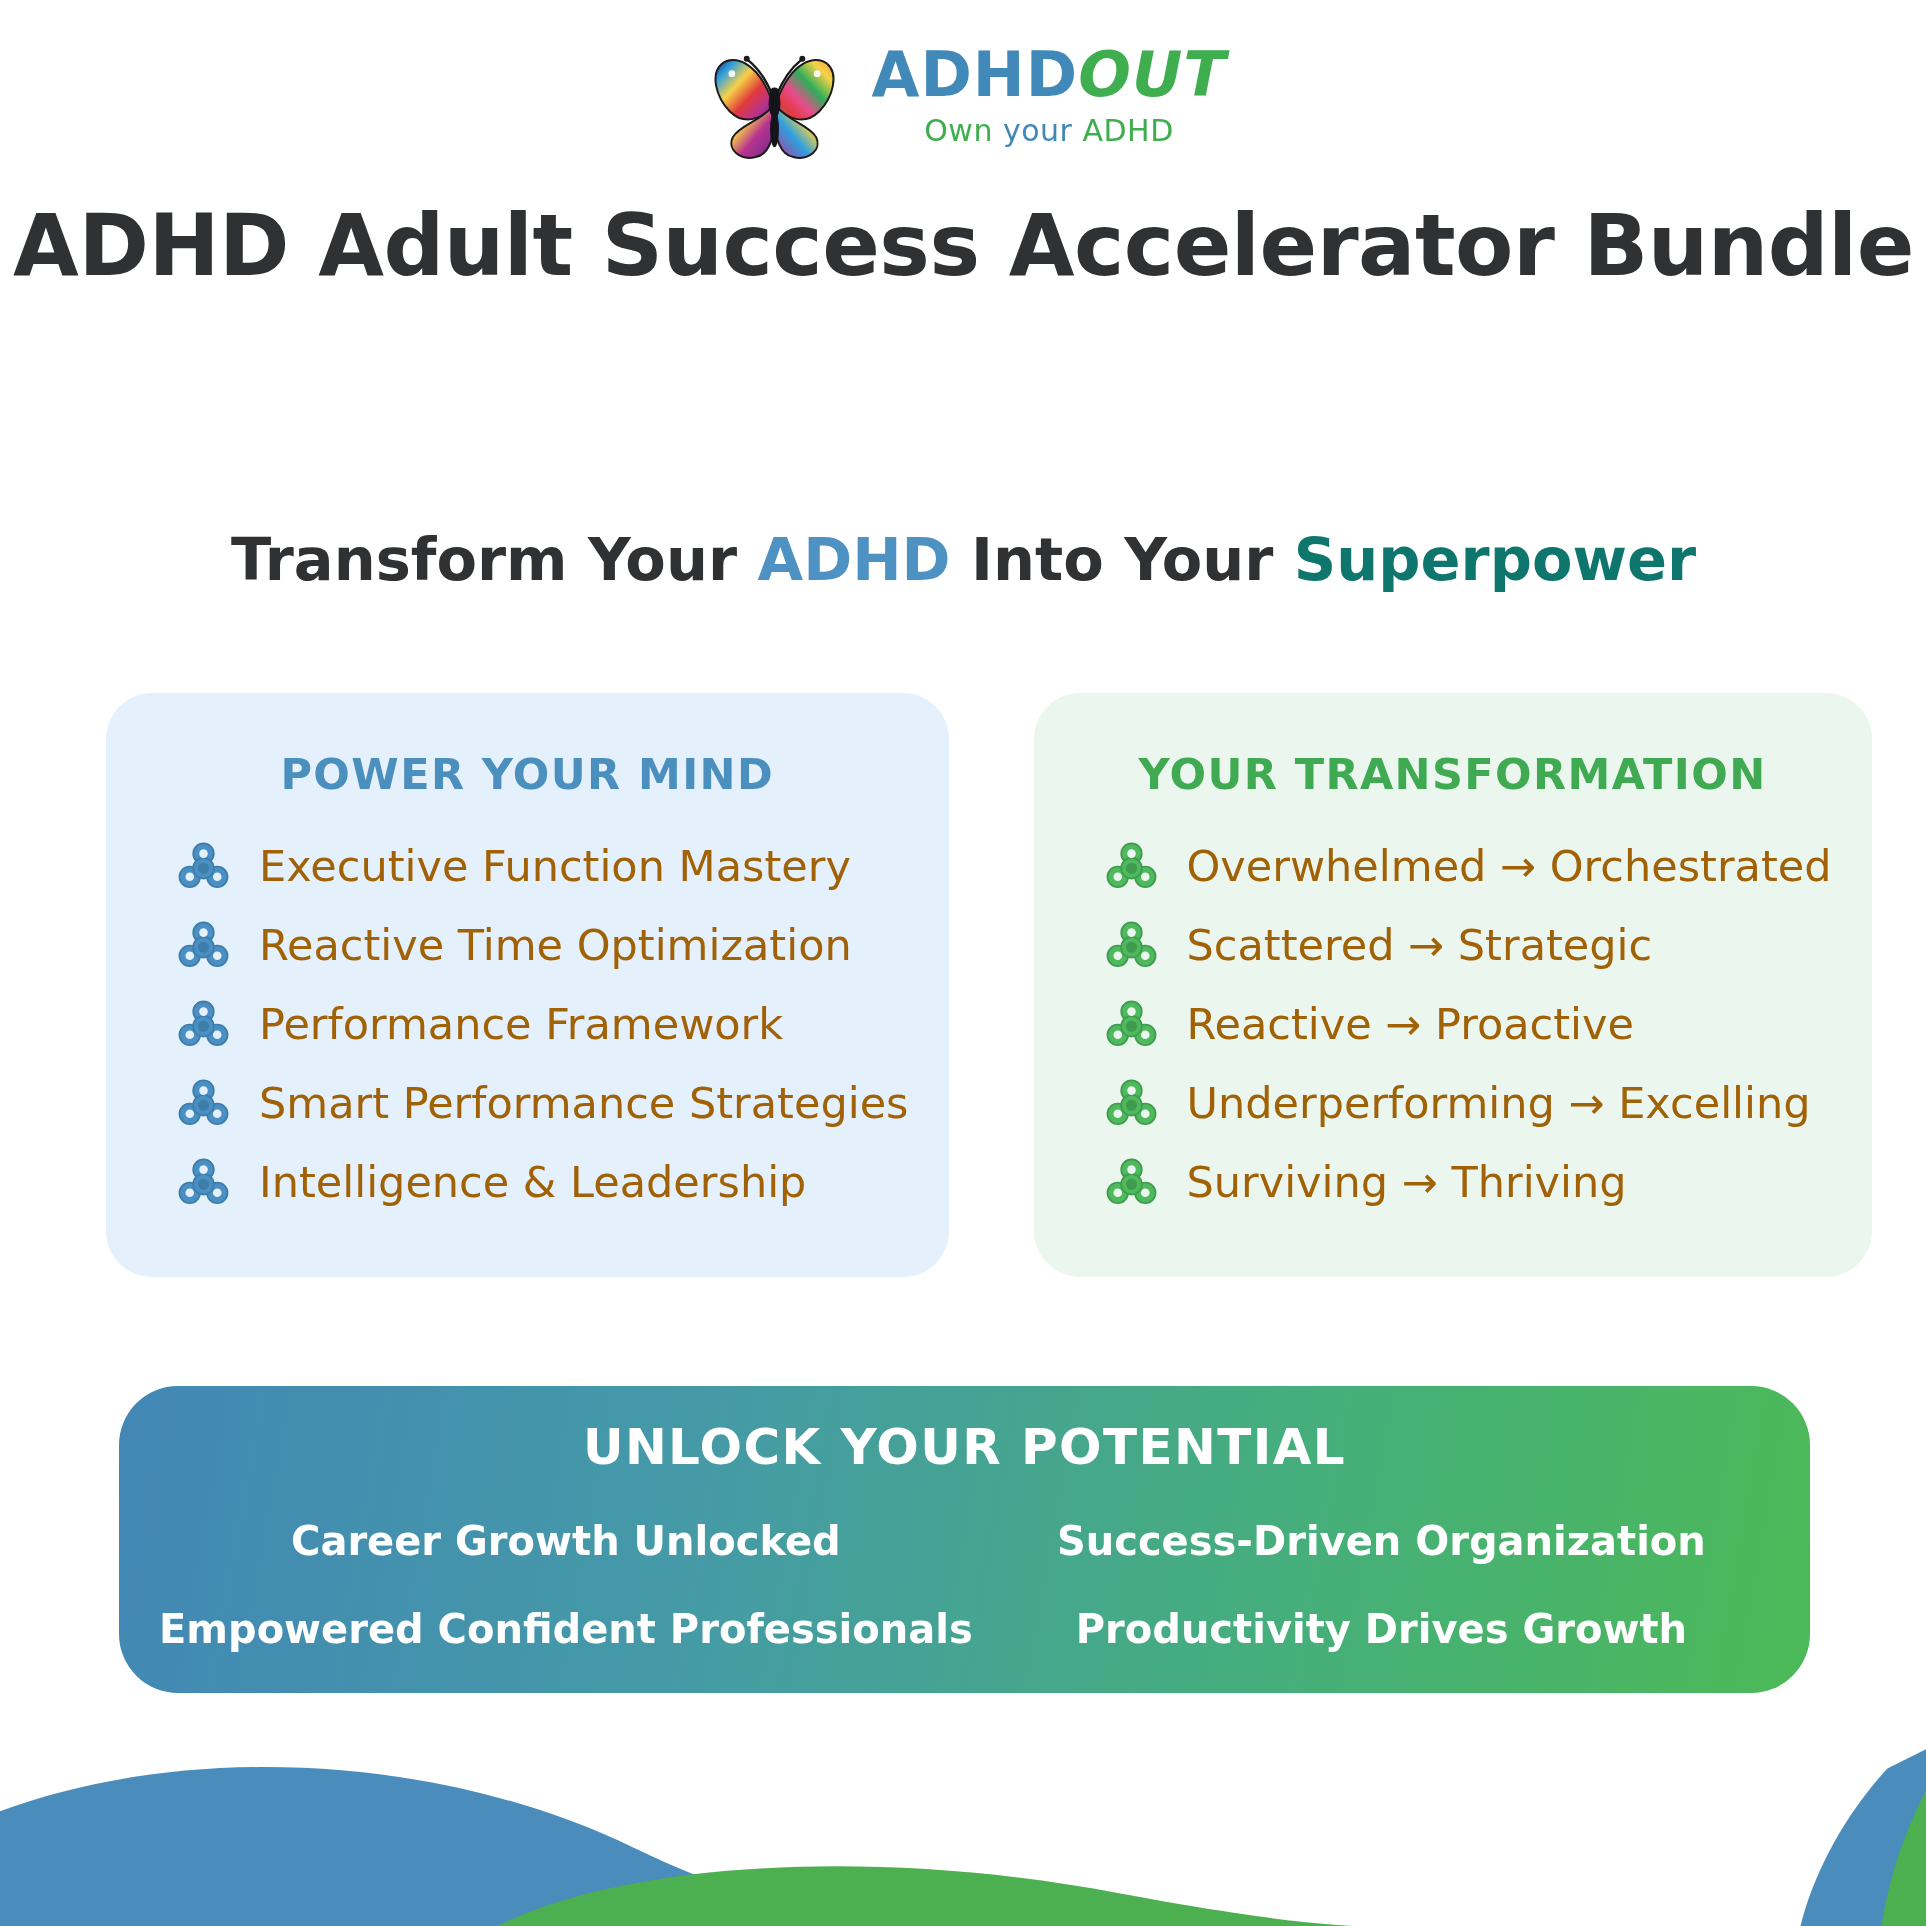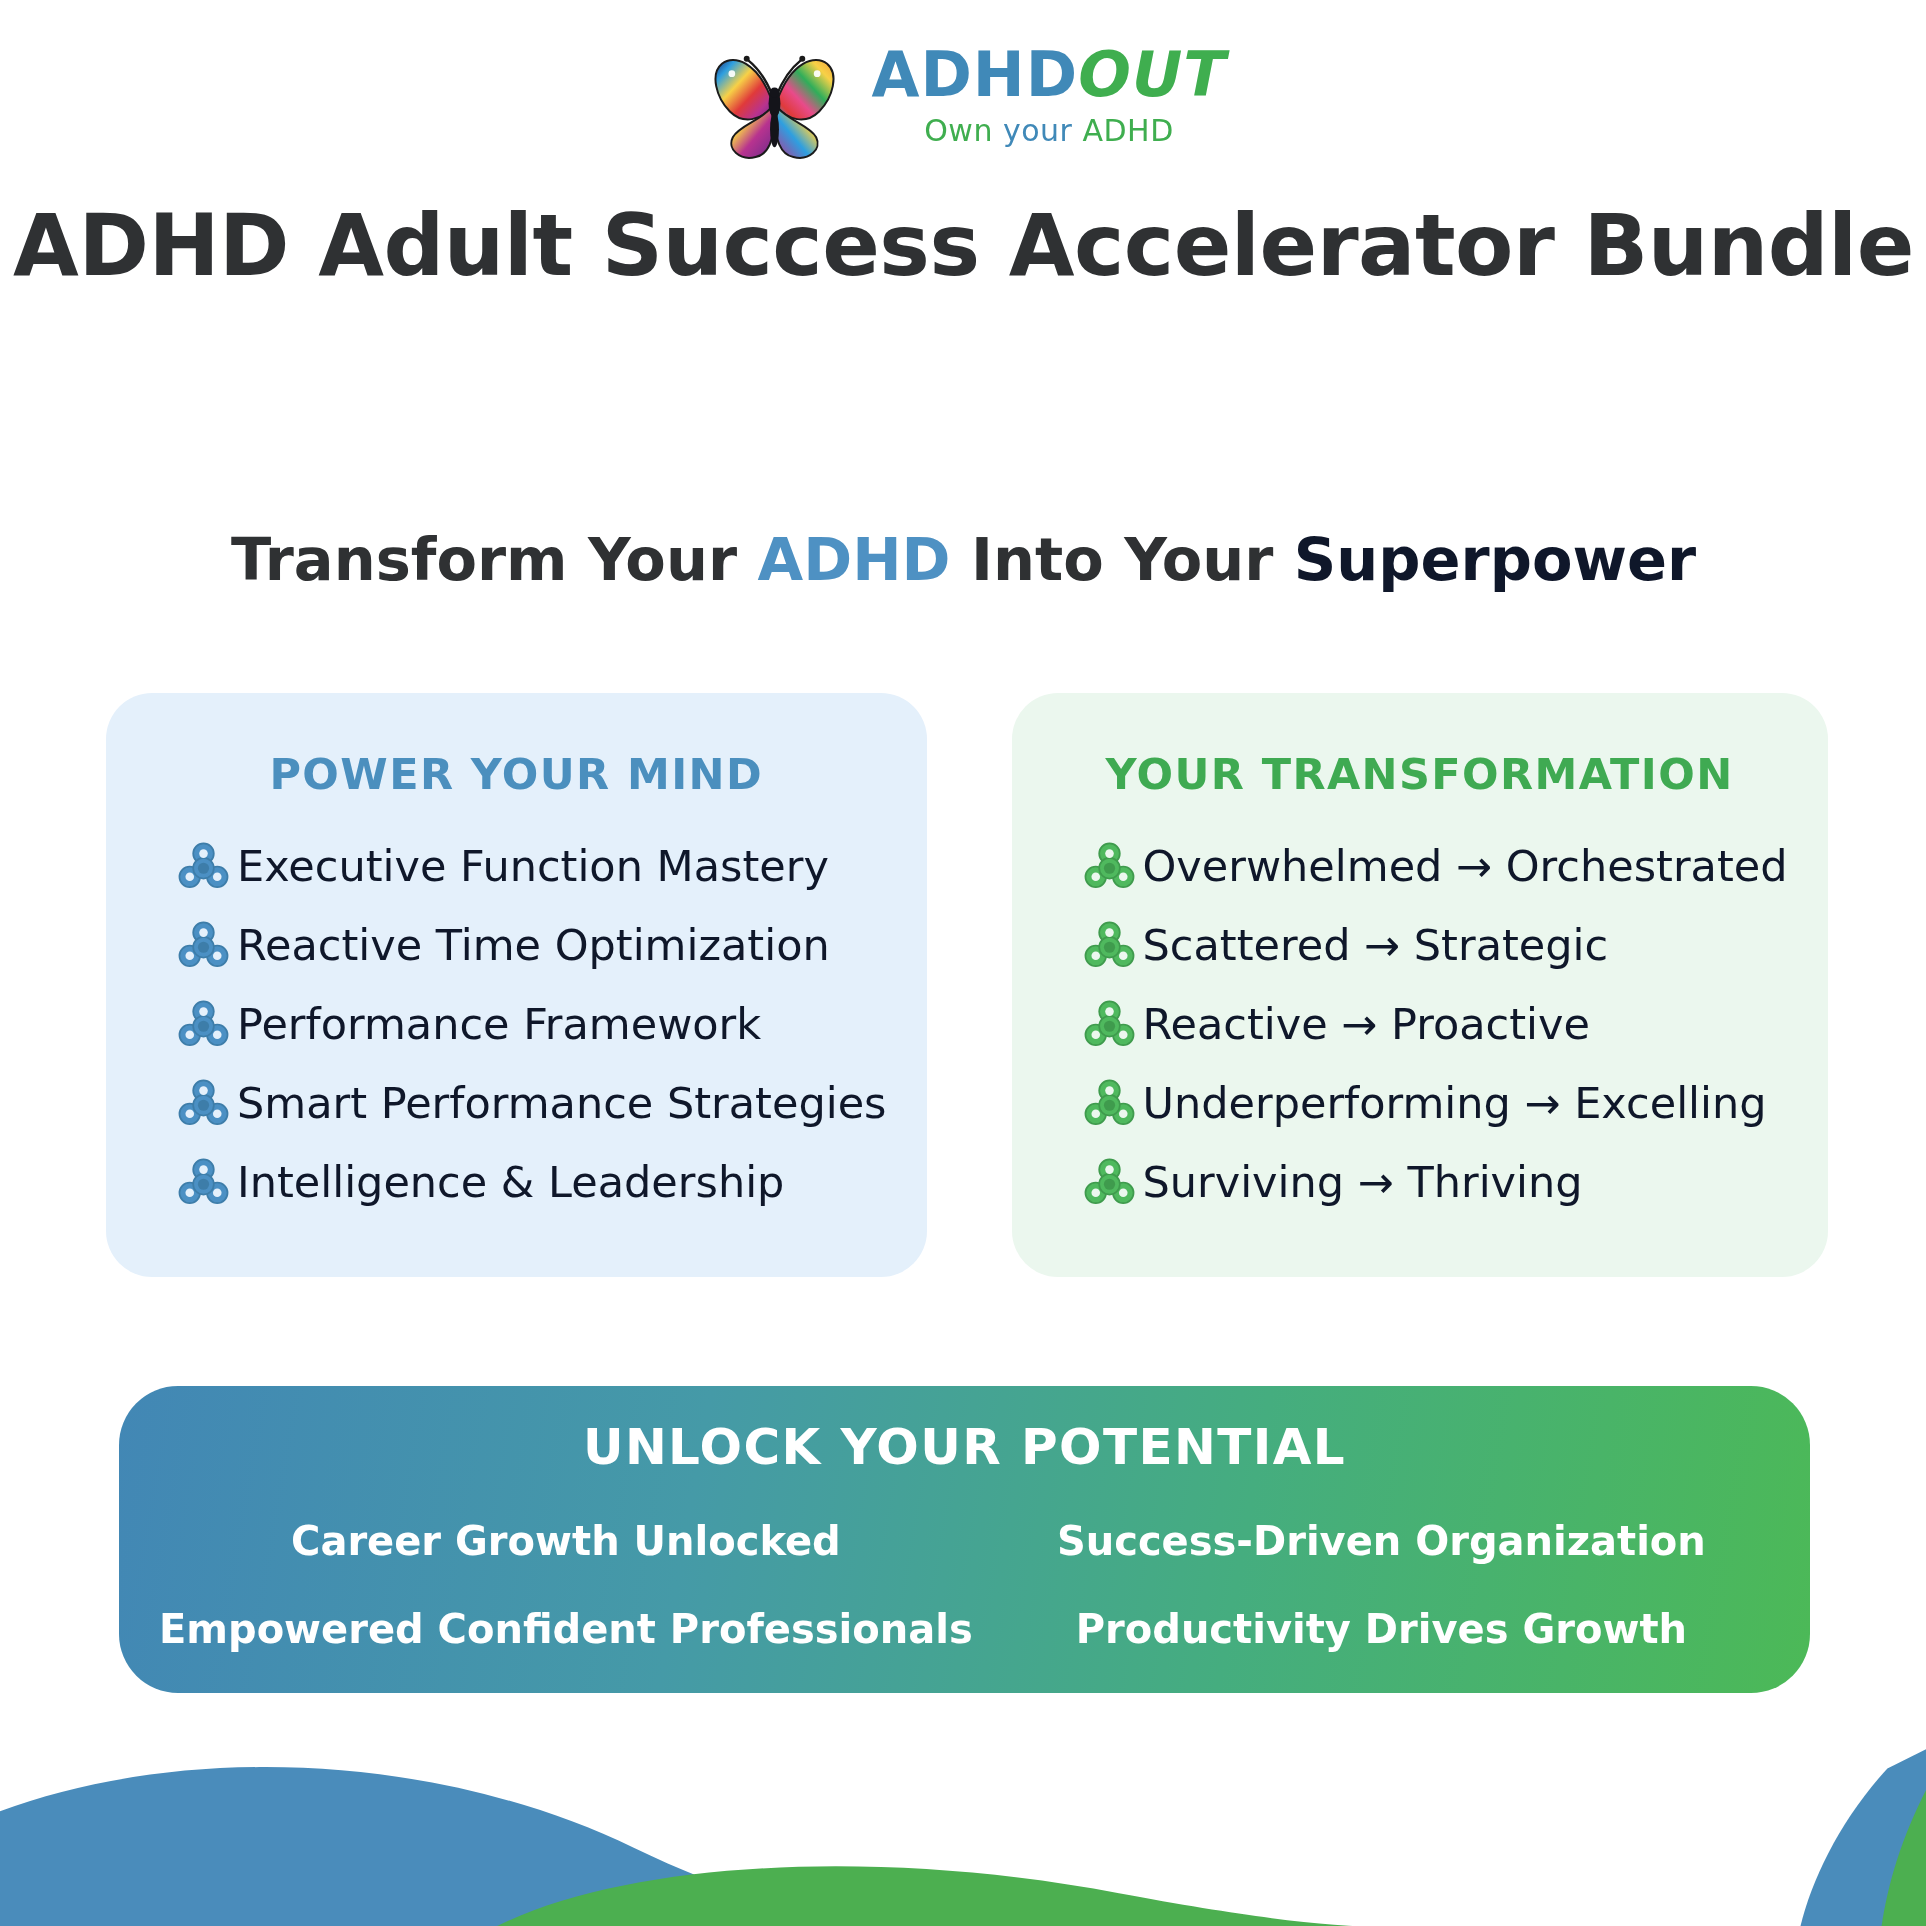--- a/index.html
+++ b/index.html
@@ -98,21 +98,21 @@
     top: 525px;
     left: 0;
     width: 100%;
     text-align: center;
     font-size: 59px;
     font-weight: bold;
     color: #2f3133;
     white-space: nowrap;
   }
   .promise .hl-blue  { color: #4e91c3; }
-  .promise .hl-green { color: #0f172a; }
+  .promise .hl-green { color: #0f766e; }
 
   
   .cards {
     position: absolute;
     top: 693px;
     left: 106px;
     width: 1709px;
     display: flex;
     gap: 85px;
   }
@@ -137,24 +137,24 @@
   .head-green { color: #3faa52; }
 
   .card-list {
     list-style: none;
     margin: 0;
     padding: 0 0 0 30px;
   }
   .card-list li {
     display: flex;
     align-items: center;
-    gap: 6px;
+    gap: 28px;
     margin-bottom: 24px;
     font-size: 43px;
-    color: #0f172a;
+    color: #a16207;
     line-height: 1.25;
     white-space: nowrap;
     margin-top: 6px;
   }
   .card-list li:last-child { margin-bottom: 0; }
   .spinner-icon {
     flex: 0 0 auto;
     width: 55px;
     height: 55px;
     display: block;

